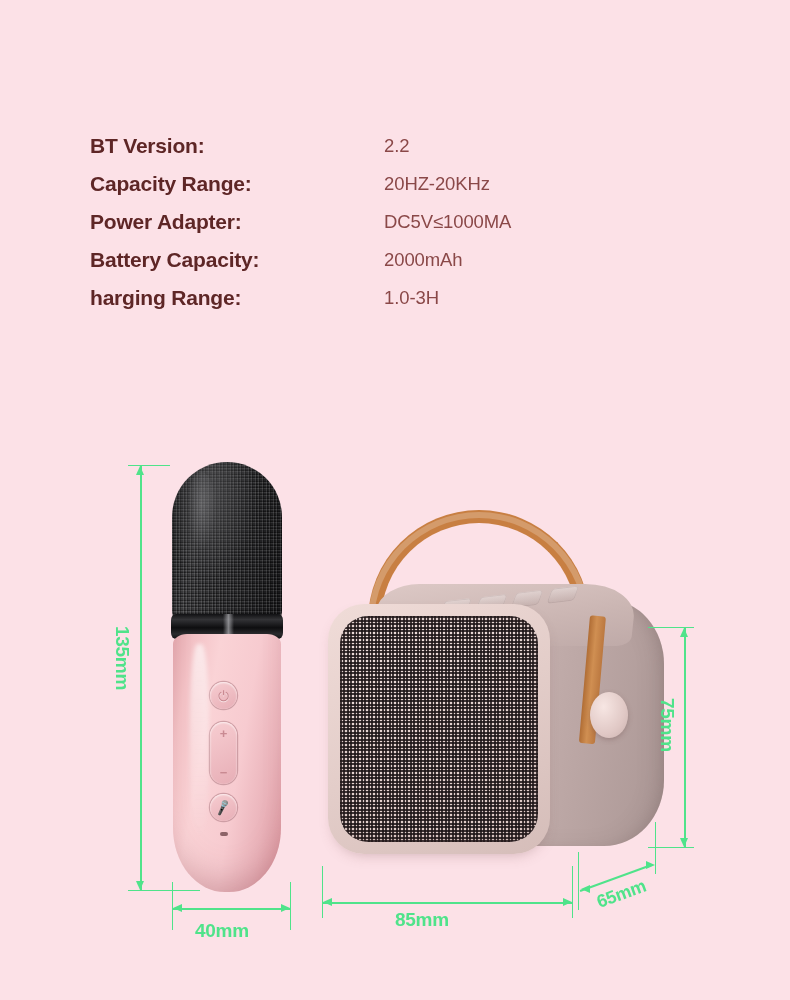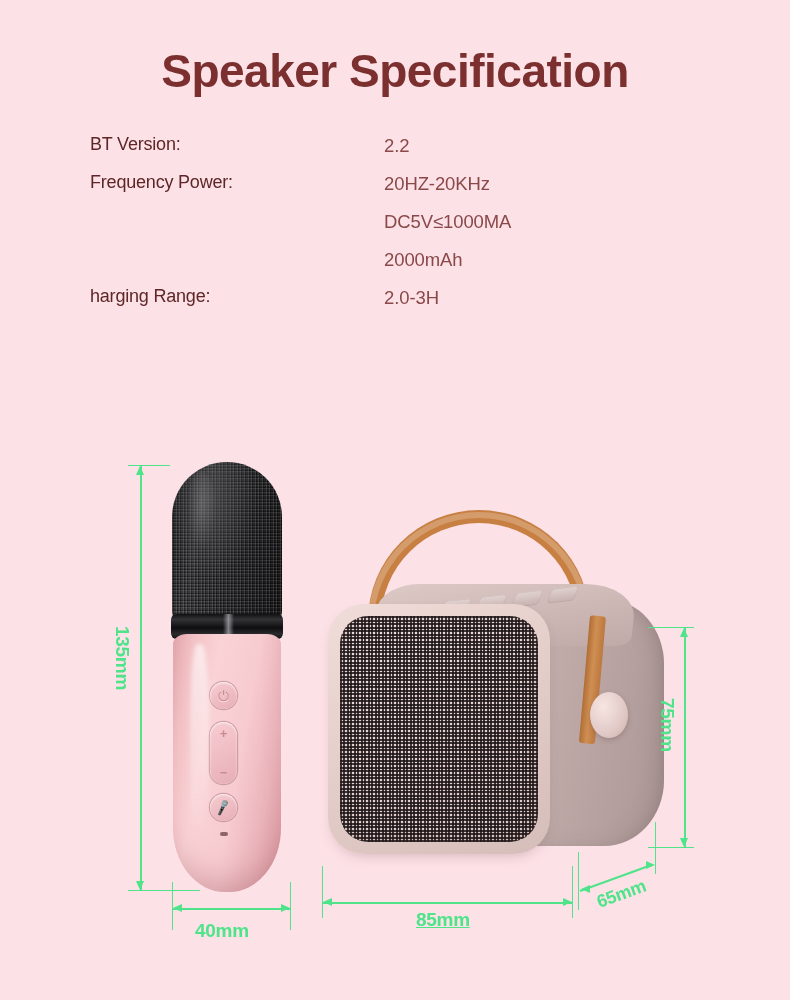--- a/index.html
+++ b/index.html
@@ -20,21 +20,21 @@
     color:#7b2f2f;
     letter-spacing:-0.5px;
     font-family:"Liberation Sans", sans-serif;
   }
 
   
   .spec-table{position:absolute;left:90px;top:134px;width:560px;}
   .spec-row{position:relative;height:38px;}
   .spec-label{
     position:absolute;left:0;top:0;
-    font-size:18px;font-weight:normal;color:#5e2626;
+    font-size:21px;font-weight:bold;color:#5e2626;
     white-space:nowrap;letter-spacing:-0.2px;
   }
   .spec-value{
     position:absolute;left:294px;top:1px;
     font-size:18.5px;font-weight:normal;color:#8a4848;
     white-space:nowrap;letter-spacing:-0.1px;
   }
 
   
   .stage{position:absolute;left:0;top:430px;width:790px;height:570px;}
@@ -186,40 +186,41 @@
     letter-spacing:-0.3px;
   }
   .rot90{transform:rotate(90deg);transform-origin:left top;}
   .rot-depth{transform:rotate(-20deg);transform-origin:left top;font-size:18px;}
 </style>
 </head>
 <body>
 
 <div id="page">
 
-  <div class="title">Speaker Specification</div>
 
   <div class="spec-table">
     <div class="spec-row">
       <span class="spec-label">BT Version:</span>
       <span class="spec-value">2.2</span>
     </div>
     <div class="spec-row">
-      <span class="spec-label">Frequency Power:</span>
+      <span class="spec-label">Capacity Range:</span>
       <span class="spec-value">20HZ-20KHz</span>
     </div>
     <div class="spec-row">
+      <span class="spec-label">Power Adapter:</span>
       <span class="spec-value">DC5V≤1000MA</span>
     </div>
     <div class="spec-row">
+      <span class="spec-label">Battery Capacity:</span>
       <span class="spec-value">2000mAh</span>
     </div>
     <div class="spec-row">
       <span class="spec-label">harging Range:</span>
-      <span class="spec-value">2.0-3H</span>
+      <span class="spec-value">1.0-3H</span>
     </div>
   </div>
 
   <div class="stage">
 
     <div class="mic">
       <div class="mic-head"></div>
       <div class="mic-band"></div>
       <div class="mic-body">
         <div class="btn-ring mic-power">
@@ -281,21 +282,21 @@
       <div class="arw arw-dn" style="left:679.5px;top:408px;"></div>
       <div class="dim-txt rot90" style="left:678px;top:268px;">75mm</div>
     </div>
 
     <div class="dim">
       <div class="dim tick-v" style="left:322px;top:436px;height:52px;"></div>
       <div class="dim tick-v" style="left:572px;top:436px;height:52px;"></div>
       <div class="dim dline-h" style="left:322px;top:472px;width:250px;"></div>
       <div class="arw arw-lf" style="left:323px;top:467.5px;"></div>
       <div class="arw arw-rt" style="left:563px;top:467.5px;"></div>
-      <div class="dim-txt" style="left:416px;top:479px;text-decoration:underline;">85mm</div>
+      <div class="dim-txt" style="left:395px;top:479px;">85mm</div>
     </div>
 
     <div class="dim">
       <div class="dim tick-v" style="left:578px;top:422px;height:58px;"></div>
       <div class="dim tick-v" style="left:655px;top:392px;height:52px;"></div>
       <div class="dim dline-h" style="left:580px;top:460px;width:76px;transform:rotate(-20deg);transform-origin:left center;"></div>
       <div class="arw arw-lf" style="left:581px;top:455px;"></div>
       <div class="arw arw-rt" style="left:646px;top:431px;"></div>
       <div class="dim-txt rot-depth" style="left:594px;top:463px;">65mm</div>
     </div>

